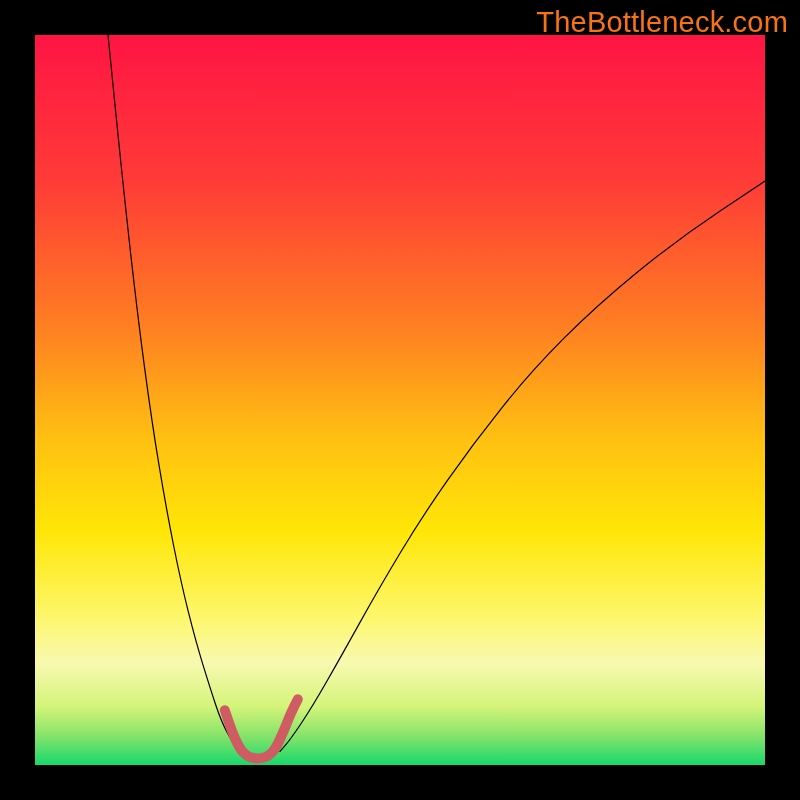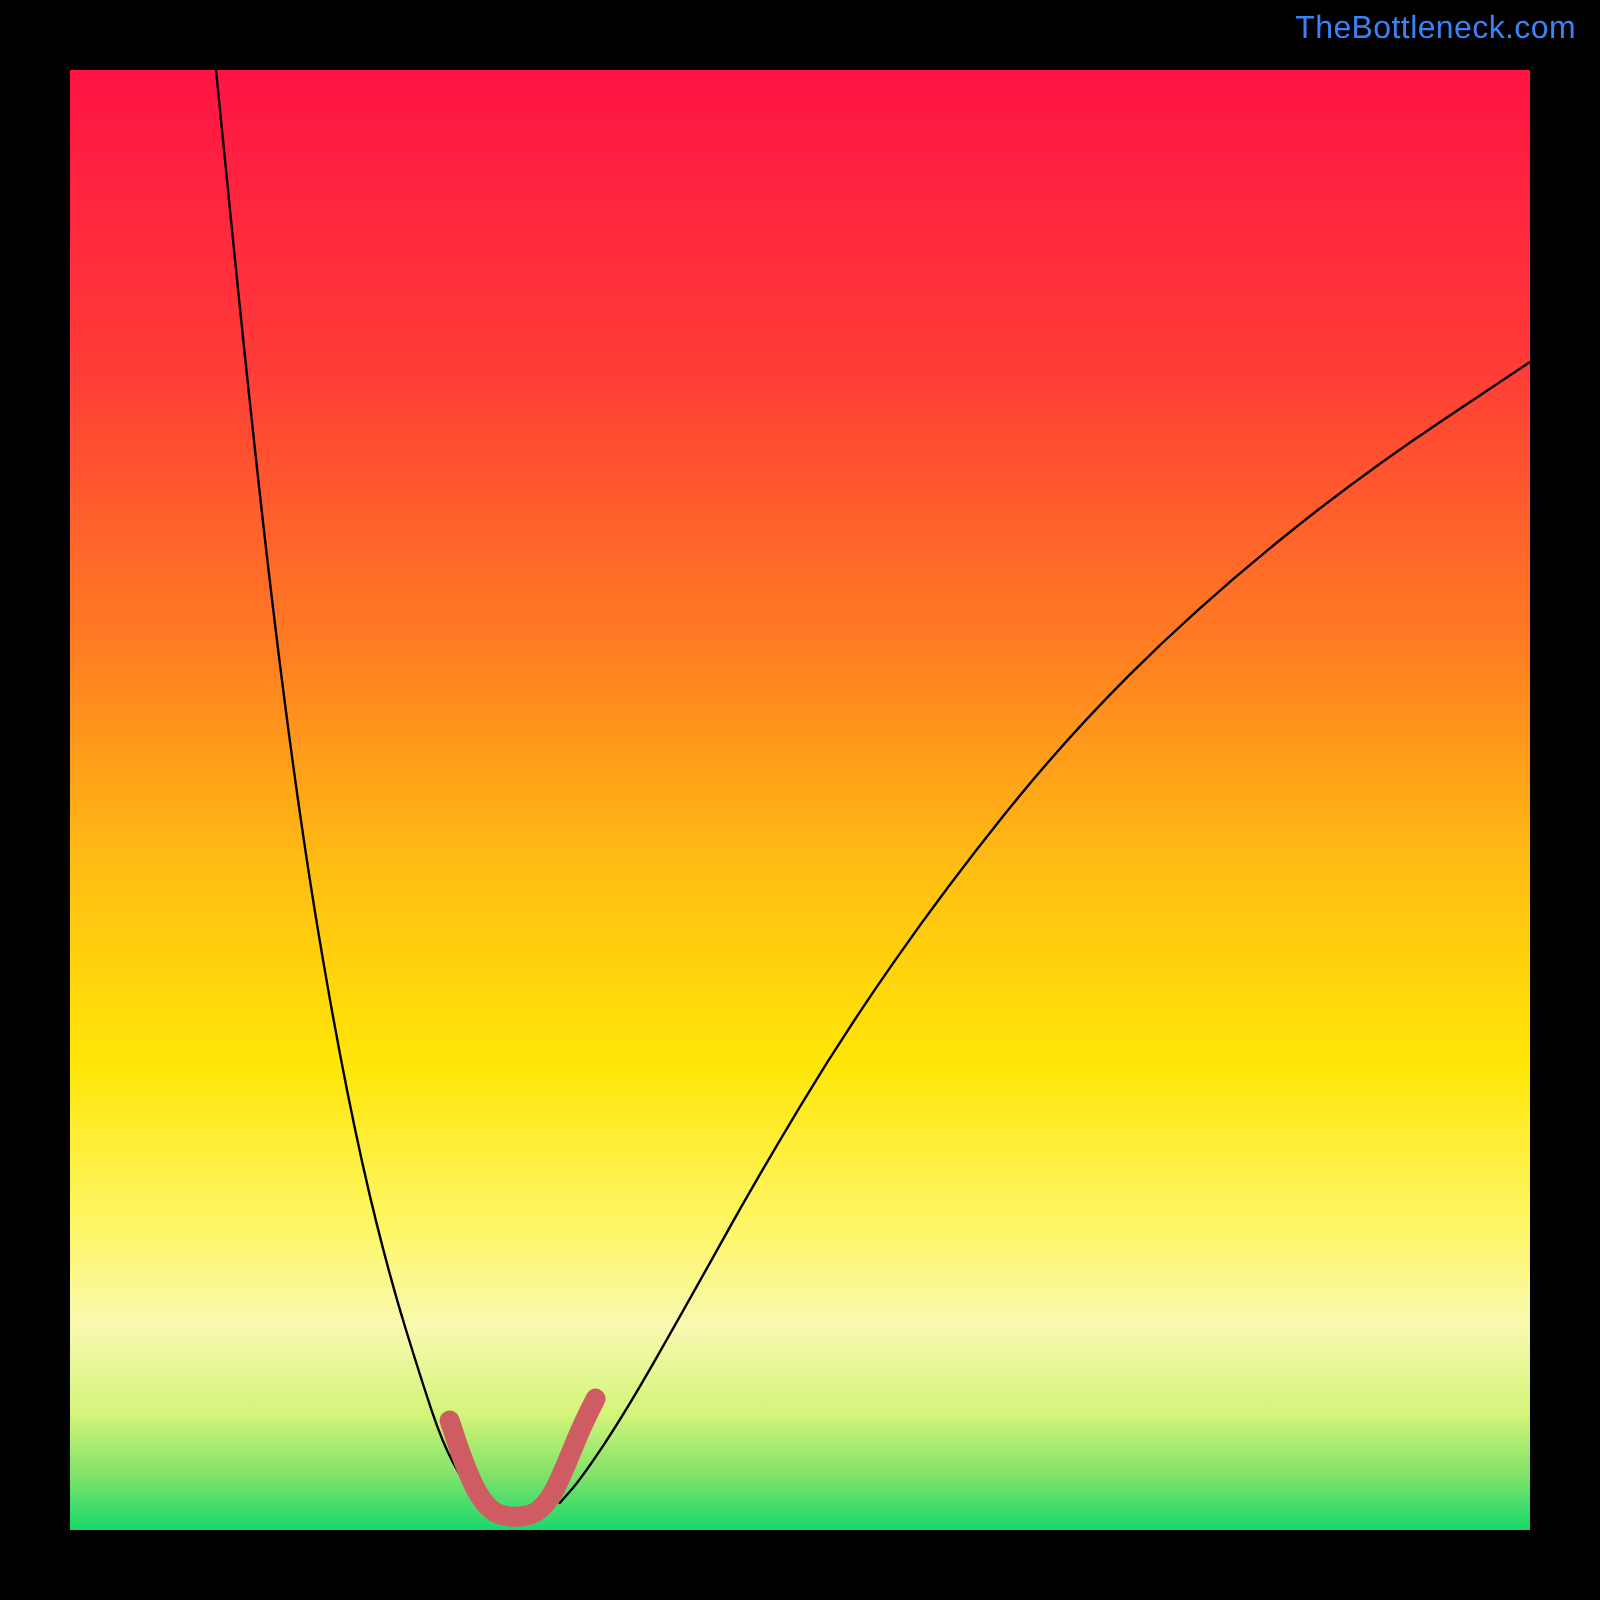--- a/index.html
+++ b/index.html
@@ -14,22 +14,22 @@
   .container {
     position: relative;
     width: 800px;
     height: 800px;
     background: #000;
   }
   .watermark {
     position: absolute;
     top: 6px;
     right: 12px;
-    color: #3b82f6;
-    font-size: 16px;
+    color: #f97316;
+    font-size: 29px;
     font-weight: 500;
     letter-spacing: 0.2px;
     z-index: 10;
   }
   svg {
     display: block;
   }
 </style>
 </head>
 <body>

